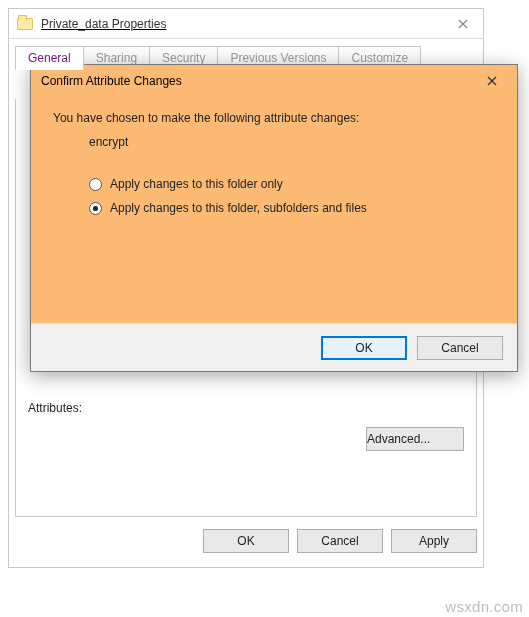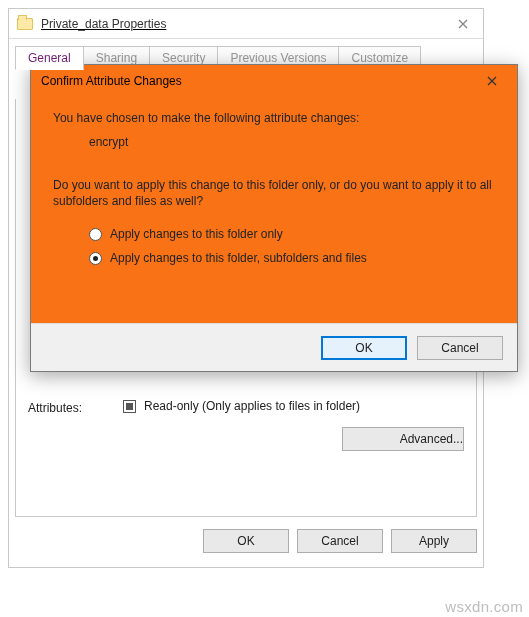--- a/index.html
+++ b/index.html
@@ -26,29 +26,29 @@
   .tab-faded { color:#999; }
 
   .tab-body { position:absolute; left:6px; right:6px; top:90px; bottom:50px; border:1px solid #c8c8c8; border-top:none; background:#fff; padding:10px 12px;}
   .attr-row { position:absolute; left:12px; top:300px; display:flex; align-items:flex-start;}
   .attr-label { width:95px; color:#222; padding-top:2px;}
   .attr-opts { display:flex; flex-direction:column; gap:8px;}
   .chk-line { display:flex; align-items:center; gap:8px; color:#222;}
   .chk { width:13px; height:13px; border:1px solid #555; background:#fff; display:inline-flex; align-items:center; justify-content:center;}
   .chk.tristate { background:#fff;}
   .chk.tristate::after{content:""; width:7px; height:7px; background:#555;}
-  .adv-btn { position:absolute; right:12px; top:328px; width:122px; height:24px; border:1px solid #adadad; background:#e9e9e9; text-align:right; line-height:22px; color:#222; cursor:default;}
+  .adv-btn { position:absolute; right:12px; top:328px; width:98px; height:24px; border:1px solid #adadad; background:#e9e9e9; text-align:left; line-height:22px; color:#222; cursor:default;}
 
   .prop-buttons { position:absolute; left:6px; right:6px; bottom:8px; height:36px; display:flex; justify-content:flex-end; gap:8px; align-items:center; }
   .btn { width:86px; height:24px; border:1px solid #adadad; background:#e9e9e9; text-align:center; line-height:22px; color:#222; cursor:default;}
 
   
   .dlg {
     position:absolute; left:30px; top:64px; width:488px; height:308px;
-    background:#f97316; border:1px solid #7a7a7a; box-shadow:0 4px 18px rgba(0,0,0,.35);
+    background:#fdba74; border:1px solid #7a7a7a; box-shadow:0 4px 18px rgba(0,0,0,.35);
   }
   .dlg-titlebar { height:32px; display:flex; align-items:center; padding:0 10px; }
   .dlg-title { flex:1; color:#000; }
   .dlg-close { width:42px; height:28px; display:flex; align-items:center; justify-content:center; margin-right:-6px; cursor:default;}
   .dlg-close svg { width:10px; height:10px; stroke:#333; stroke-width:1.3; }
 
   .dlg-body { padding: 6px 22px 0 22px; color:#222; }
   .dlg-line1 { margin-top:8px; margin-bottom:10px;}
   .dlg-enc { margin-left:36px; margin-bottom:28px;}
   .dlg-line2 { margin-bottom:18px; line-height:1.35;}
@@ -81,24 +81,20 @@
     <div class="tab tab-faded">Sharing</div>
     <div class="tab tab-faded">Security</div>
     <div class="tab tab-faded">Previous Versions</div>
     <div class="tab tab-faded">Customize</div>
   </div>
 
   <div class="tab-body">
     <div class="attr-row">
       <div class="attr-label">Attributes:</div>
       <div class="attr-opts">
-        <div class="chk-line">
-          <span class="chk tristate"></span>
-          <span>Read-only (Only applies to files in folder)</span>
-        </div>
       </div>
     </div>
     <div class="adv-btn">Advanced...</div>
   </div>
 
   <div class="prop-buttons">
     <div class="btn">OK</div>
     <div class="btn">Cancel</div>
     <div class="btn">Apply</div>
   </div>
@@ -109,21 +105,20 @@
     <span class="dlg-title">Confirm Attribute Changes</span>
     <span class="dlg-close">
       <svg viewBox="0 0 10 10">
           <path d="M1 1 L9 9 M9 1 L1 9" fill="none"></path>
         </svg>
     </span>
   </div>
   <div class="dlg-body">
     <div class="dlg-line1">You have chosen to make the following attribute changes:</div>
     <div class="dlg-enc">encrypt</div>
-    <div class="dlg-line2">Do you want to apply this change to this folder only, or do you want to apply it to all subfolders and files as well?</div>
     <div class="radio-group">
       <label class="radio-line">
         <span class="radio"></span>
         <span>Apply changes to this folder only</span>
       </label>
       <label class="radio-line">
         <span class="radio sel"></span>
         <span>Apply changes to this folder, subfolders and files</span>
       </label>
     </div>

